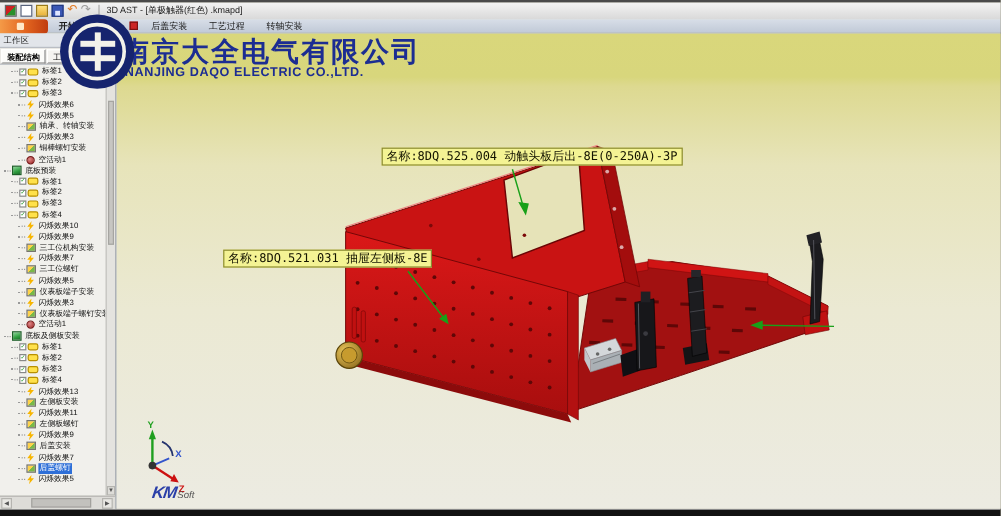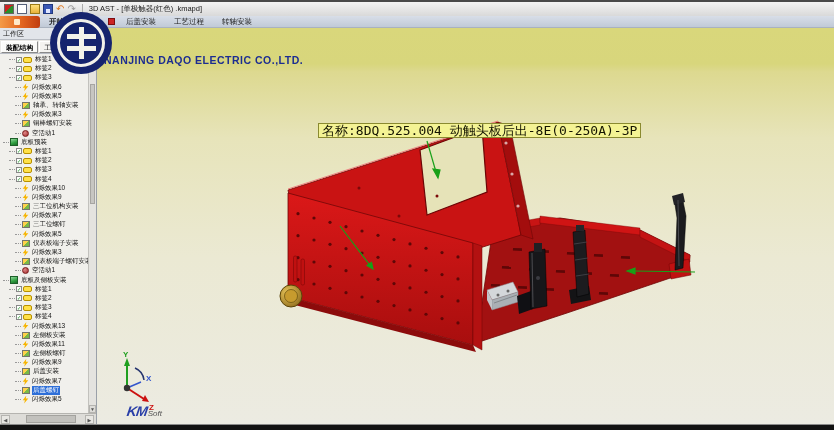--- a/index.html
+++ b/index.html
@@ -54,21 +54,21 @@
   .hscroll{height:11px;background:#dddcd8;border-top:1px solid #b5b4b0;display:flex;align-items:center;position:relative;}
   .harrow{width:9px;height:9px;font-size:5px;line-height:8px;text-align:center;color:#555;background:#e8e7e3;border:1px solid #b5b4b0;margin:0 1px;flex:0 0 auto;}
   .hthumb{position:absolute;left:26px;width:50px;top:1px;height:8px;background:#c2c1bd;border:1px solid #a3a29e;}
   
   .viewport{flex:1;position:relative;overflow:hidden;
     background:linear-gradient(180deg,#d9d77b 0px,#d8d67c 36px,#ddd990 44px,#e7e4ba 110px,#ebe9d3 230px,#ecebe2 100%);}
   .cn-banner{position:absolute;left:4px;top:0px;font-size:23px;font-weight:bold;color:#1c2d92;letter-spacing:2px;white-space:nowrap;}
   .en-banner{position:absolute;left:7px;top:26px;font-size:10.5px;font-weight:bold;color:#1c2d92;letter-spacing:0.5px;white-space:nowrap;text-align:center;}
   .model-svg{position:absolute;inset:0;}
   .callout{position:absolute;background:#f4f394;border:1px solid #8a8a30;color:#141400;
-    font-family:"DejaVu Sans Mono",monospace;font-size:13px;line-height:9px;padding:2px 3px;white-space:nowrap;z-index:5;}
+    font-family:"DejaVu Sans Mono",monospace;font-size:10px;line-height:9px;padding:2px 3px;white-space:nowrap;z-index:5;}
   .triad{position:absolute;left:5px;top:322px;}
   .kmsoft{position:absolute;left:30px;top:374px;font-style:italic;white-space:nowrap;}
   .km{font-size:14px;font-weight:bold;color:#2a3fa8;letter-spacing:-1px;transform:skewX(-8deg);display:inline-block;}
   .soft{font-size:8px;color:#555;margin-left:1px;}
   
   .logo{position:absolute;left:50px;top:12px;width:62px;height:62px;border-radius:50%;
     background:#16246e;z-index:10;display:flex;align-items:center;justify-content:center;}
   .logo-ring{width:48px;height:48px;border-radius:50%;border:3px solid #f3f2ea;background:#16246e;position:relative;}
   .logo-ring::before{content:"";position:absolute;left:19px;top:5px;width:5px;height:32px;background:#f3f2ea;}
   .logo-ring::after{content:"";position:absolute;left:7px;top:12px;width:29px;height:5px;background:#f3f2ea;box-shadow:0 12px 0 #f3f2ea;}
@@ -319,20 +319,21 @@
         </div>
       </div>
       <div class="hscroll">
         <span class="harrow">◀</span>
         <div class="hthumb"></div>
         <span class="harrow" style="position:absolute;right:1px;">▶</span>
       </div>
     </div>
 
     <div class="viewport">
+      <div class="cn-banner">南京大全电气有限公司</div>
       <div class="en-banner">NANJING DAQO ELECTRIC CO.,LTD.</div>
 
       <svg class="model-svg" id="modelSvg" width="736" height="396" viewBox="0 0 736 396">
         <defs>
           <linearGradient id="gradLeft" x1="0" y1="0" x2="0" y2="1">
             <stop offset="0" stop-color="#db1818"></stop>
               <stop offset="1" stop-color="#a80e0e"></stop>
           </linearGradient>
           <radialGradient id="gradKnob" cx="0.35" cy="0.35" r="0.8">
             <stop offset="0" stop-color="#e9c65a"></stop>
@@ -468,20 +469,21 @@
           <line x1="330" y1="113" x2="339" y2="144"></line>
           <polygon points="341,150 336,141 343,142"></polygon>
           <line x1="243" y1="198" x2="272" y2="236"></line>
           <polygon points="276,241 270,237.5 274.5,234.5"></polygon>
           <line x1="598" y1="244" x2="537" y2="243"></line>
           <polygon points="530,243 538,240 538,246"></polygon>
         </g>
       </svg>
 
       <div class="callout" style="left:221px;top:95px;">名称:8DQ.525.004 动触头板后出-8E(0-250A)-3P</div>
+      <div class="callout" style="left:89px;top:180px;">名称:8DQ.521.031 抽屉左侧板-8E</div>
 
       <svg class="triad" width="60" height="60" viewBox="0 0 60 60">
         <path d="M 33,18 A 15,15 0 0 1 42,30" stroke="#25346e" stroke-width="1.5" fill="none"></path>
         <line x1="25" y1="38" x2="25" y2="14" stroke="#1f9f1f" stroke-width="2"></line>
         <polygon points="25,8 22,16 28,16" fill="#1f9f1f"></polygon>
         <line x1="25" y1="38" x2="42" y2="49" stroke="#cc1111" stroke-width="2"></line>
         <polygon points="47,52 40,51 43,45" fill="#cc1111"></polygon>
         <line x1="25" y1="38" x2="39" y2="32" stroke="#3355cc" stroke-width="1.5"></line>
         <circle cx="25" cy="38" r="3.2" fill="#333"></circle>
         <text x="21" y="7" font-size="8" font-weight="bold" fill="#1f9f1f">Y</text>

